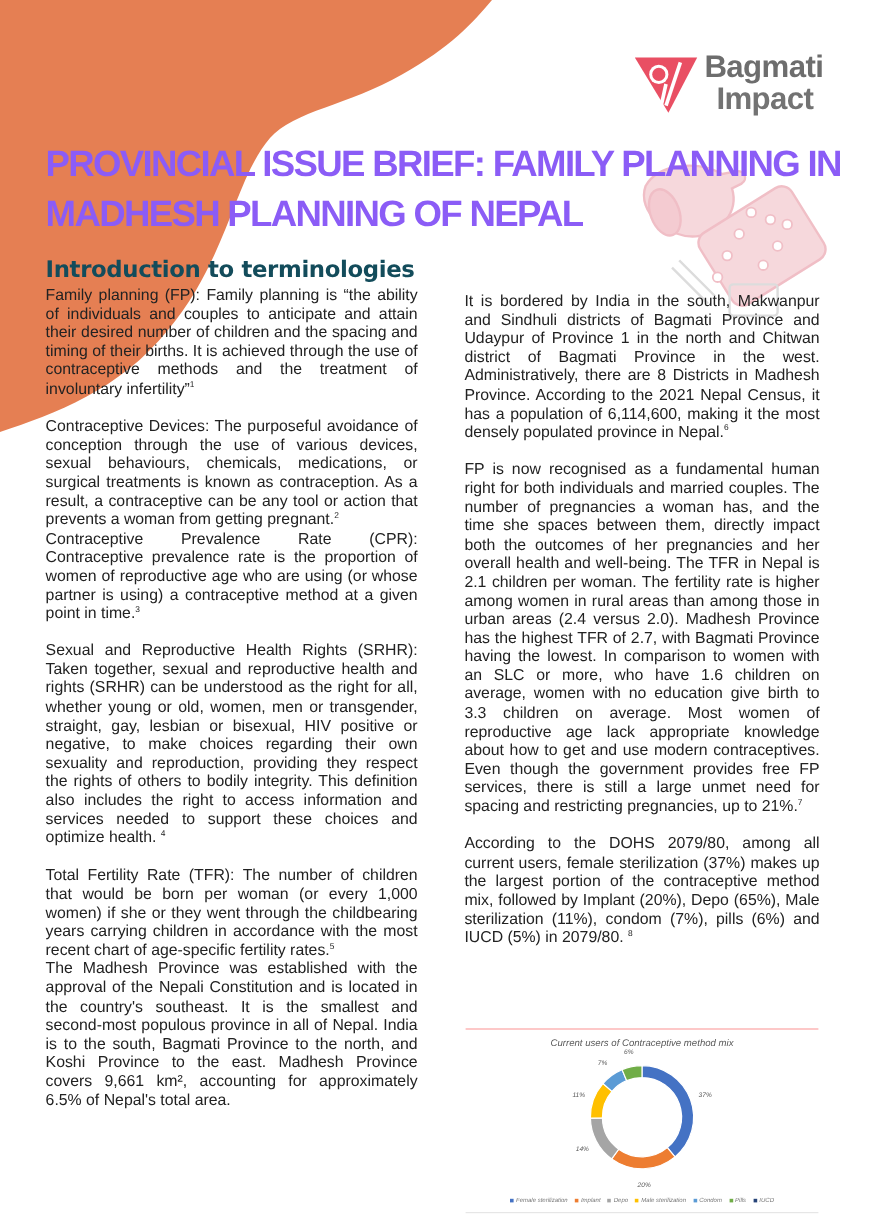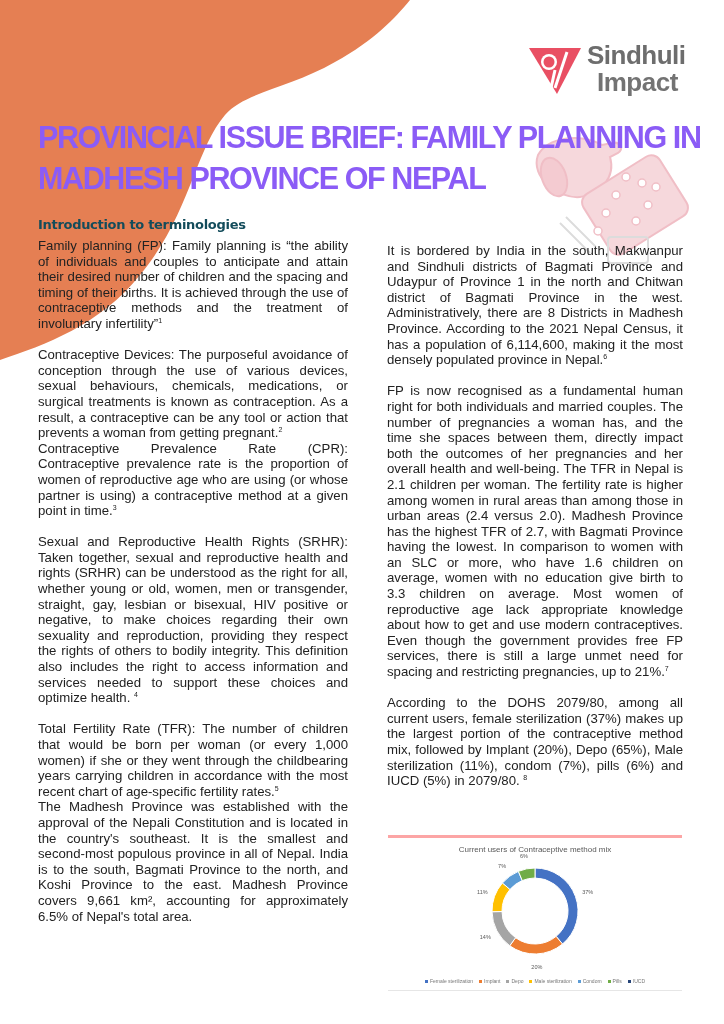--- a/index.html
+++ b/index.html
@@ -18,29 +18,29 @@
   .title {
     position: absolute; left: 38px; top: 117px; width: 670px; z-index: 3;
     font-family: "Liberation Sans", sans-serif; font-weight: bold;
     font-size: 30.5px; line-height: 41px; color: #8b5cf6; letter-spacing: -1.4px;
   }
   .col { position: absolute; z-index: 3; font-size: 13.2px; line-height: 15.6px; text-align: justify; }
   .col-left { left: 38px; top: 212px; width: 310px; }
   .col-right { left: 387px; top: 243px; width: 296px; }
   h2 {
     margin: 0; font-family: "DejaVu Sans", sans-serif; font-weight: bold;
-    font-size: 13px; line-height: 26px; color: #134c5b; letter-spacing: -0.3px;
+    font-size: 19px; line-height: 26px; color: #134c5b; letter-spacing: -0.3px;
   }
   p { margin: 0 0 15.6px 0; }
   p.tight { margin-bottom: 0; }
   sup { font-size: 7px; vertical-align: super; line-height: 0; }
   .bg-head { margin-top: 14px; margin-bottom: 8px; }
   .chart-box {
-    position: absolute; left: 388px; top: 835px; width: 294px; height: 152px; z-index: 3;
-    border-top: 3px solid #fca5a5; border-bottom: 1px solid #e6e6e6;
+    position: absolute; left: 388px; top: 857px; width: 294px; height: 152px; z-index: 3;
+    border-top: 1px solid #fca5a5; border-bottom: 1px solid #e6e6e6; font-style: italic;
   }
   .chart-title { position: absolute; left: 0; top: 7px; width: 100%; text-align: center; font-size: 8px; color: #595959; }
   #donut { position: absolute; left: 0; top: 0; }
   .legend { position: absolute; left: 0; bottom: 6px; width: 100%; text-align: center; font-size: 5px; color: #777; white-space: nowrap; }
   .legend span.item { margin: 0 3px; }
   .legend .dot { display: inline-block; width: 3px; height: 3px; margin-right: 2px; vertical-align: middle; }
 </style>
 </head>
 <body>
 
@@ -71,27 +71,27 @@
 </svg>
 
 <div class="logo">
   <svg width="56" height="56" viewBox="0 0 56 56">
     <path d="M2,6 L54,6 L30,52 Z" fill="#e94f63"></path>
     <circle cx="22" cy="20" r="8" fill="#ffffff"></circle>
     <circle cx="22" cy="20" r="5.5" fill="#e94f63"></circle>
     <path d="M28,28 L24,46" stroke="#ffffff" stroke-width="3"></path>
     <path d="M40,10 L28,46" stroke="#ffffff" stroke-width="3"></path>
   </svg>
-  <div class="l1">Sindhuli</div>
+  <div class="l1">Bagmati</div>
   <div class="l2">Impact</div>
 </div>
 
 <div class="title">
   <div>PROVINCIAL ISSUE BRIEF: FAMILY PLANNING IN</div>
-  <div>MADHESH PROVINCE OF NEPAL</div>
+  <div>MADHESH PLANNING OF NEPAL</div>
 </div>
 
 <div class="col col-left">
   <h2>Introduction to terminologies</h2>
   <p><span>Family planning (FP): Family planning is “the ability of individuals and couples to anticipate and attain their desired number of children and the spacing and timing of their births. It is achieved through the use of contraceptive methods and the treatment of involuntary infertility”</span><sup>1</sup></p>
   <p class="tight"><span>Contraceptive Devices: The purposeful avoidance of conception through the use of various devices, sexual behaviours, chemicals, medications, or surgical treatments is known as contraception. As a result, a contraceptive can be any tool or action that prevents a woman from getting pregnant.</span><sup>2</sup></p>
   <p><span>Contraceptive Prevalence Rate (CPR): Contraceptive prevalence rate is the proportion of women of reproductive age who are using (or whose partner is using) a contraceptive method at a given point in time.</span><sup>3</sup></p>
   <p><span>Sexual and Reproductive Health Rights (SRHR): Taken together, sexual and reproductive health and rights (SRHR) can be understood as the right for all, whether young or old, women, men or transgender, straight, gay, lesbian or bisexual, HIV positive or negative, to make choices regarding their own sexuality and reproduction, providing they respect the rights of others to bodily integrity. This definition also includes the right to access information and services needed to support these choices and optimize health.</span> <sup>4</sup></p>
   <p class="tight"><span>Total Fertility Rate (TFR): The number of children that would be born per woman (or every 1,000 women) if she or they went through the childbearing years carrying children in accordance with the most recent chart of age-specific fertility rates.</span><sup>5</sup></p>
   <p class="tight">The Madhesh Province was established with the approval of the Nepali Constitution and is located in the country's southeast. It is the smallest and second-most populous province in all of Nepal. India is to the south, Bagmati Province to the north, and Koshi Province to the east. Madhesh Province covers 9,661 km², accounting for approximately 6.5% of Nepal's total area.</p>

